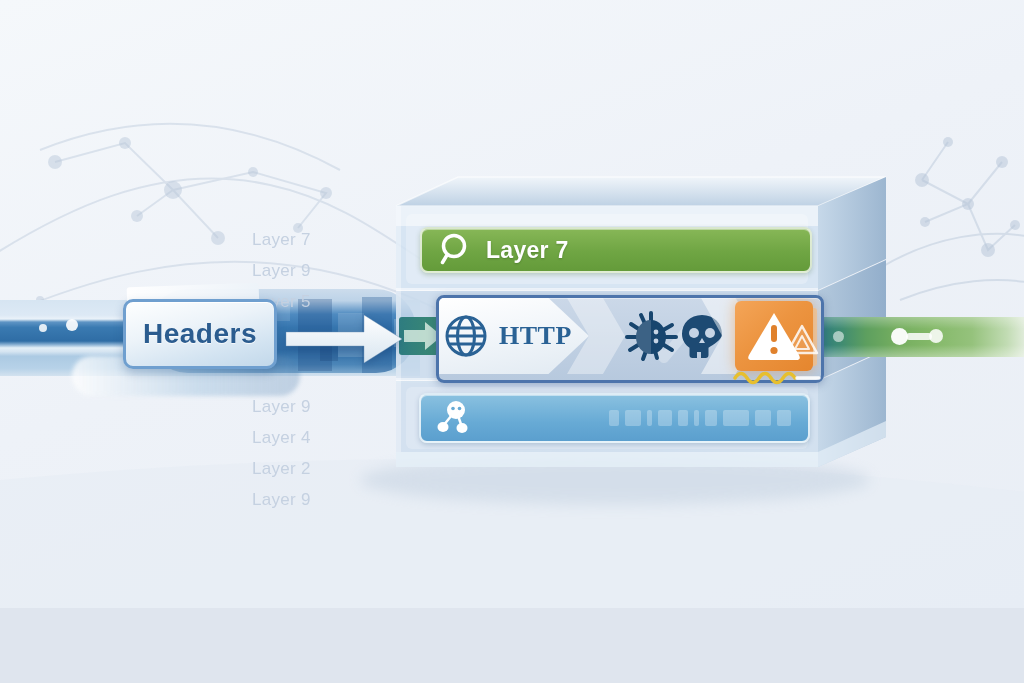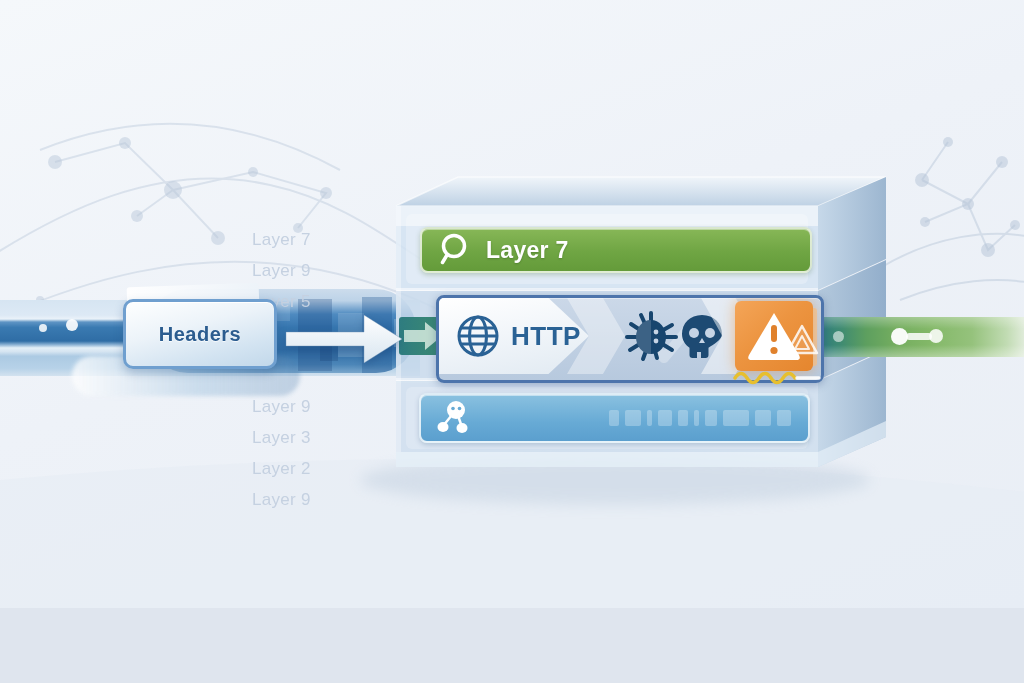--- a/index.html
+++ b/index.html
@@ -49,21 +49,21 @@
     left:127px;top:285px;width:132px;height:24px;z-index:6;border-radius:3px;
     background:linear-gradient(90deg,#ffffff,#edf3f9);transform:rotate(-2deg);opacity:.95;
   }
   .headers-box{
     left:123px;top:299px;width:154px;height:70px;z-index:7;
     border:3px solid #6f9fcf;border-radius:10px;box-sizing:border-box;
     background:linear-gradient(165deg,#feffff 0%,#ecf3f9 40%,#d2e3f1 75%,#c2d8ea 100%);
     box-shadow:0 4px 10px rgba(40,80,130,.28), inset 0 1px 0 #fff;
     display:flex;align-items:center;justify-content:center;
   }
-  .headers-label{color:#2b5c8f;font-size:20px;font-weight:bold;letter-spacing:.5px;
+  .headers-label{color:#2b5c8f;font-size:28px;font-weight:bold;letter-spacing:.5px;
     text-shadow:0 1px 1px rgba(255,255,255,.8);}
 
   .flow-arrow{left:278px;top:305px;z-index:8;}
   .teal-connector{
     left:399px;top:317px;width:52px;height:38px;z-index:4;border-radius:3px;
     background:linear-gradient(90deg,#2e7c80,#3f8d6e);
   }
 
   
   .box-svg{left:0;top:0;z-index:3;}
@@ -91,21 +91,21 @@
   .bar-mid{
     left:436px;top:295px;width:382px;height:82px;z-index:5;border-radius:8px;
     border:3px solid #4d74ab;overflow:hidden;
     background:linear-gradient(180deg,#cbd8e8 0%,#b7c9de 100%);
     box-shadow:0 2px 8px rgba(40,70,120,.35), inset 0 1px 0 rgba(255,255,255,.4);
   }
   .http-chevron{
     position:absolute;left:0;top:0;width:150px;height:76px;
     clip-path:polygon(0 0,73% 0,100% 50%,73% 100%,0 100%);
     background:linear-gradient(170deg,#ffffff 0%,#f2f6fa 45%,#e1eaf2 100%);
-    display:flex;align-items:center;padding-left:16px;gap:10px;box-sizing:border-box;
+    display:flex;align-items:center;padding-left:4px;gap:10px;box-sizing:border-box;font-family:Liberation Serif, serif;
   }
   .http-label{color:#2a6295;font-size:26px;font-weight:bold;letter-spacing:.5px;}
   .chevron-band{
     position:absolute;top:0;height:76px;
     clip-path:polygon(0 0,62% 0,100% 50%,62% 100%,0 100%,38% 50%);
   }
   .band-1{left:128px;width:58px;background:rgba(255,255,255,.38);}
   .band-2{left:262px;width:56px;background:rgba(255,255,255,.5);}
   .ghost-check{position:absolute;left:204px;top:24px;opacity:.4;}
   .bug-icon{position:absolute;left:184px;top:7px;}
@@ -178,21 +178,21 @@
         <circle cx="948" cy="142" r="5"></circle>
       <circle cx="1015" cy="225" r="5"></circle>
     </g>
     <ellipse cx="615" cy="480" rx="255" ry="25" fill="#a9bcd2" opacity=".3" filter="url(#soft)"></ellipse>
   </svg>
 
   <span class="osi-item" style="top:230px;">Layer 7</span>
   <span class="osi-item" style="top:261px;">Layer 9</span>
   <span class="osi-item" style="top:292px;">Layer 5</span>
   <span class="osi-item" style="top:397px;">Layer 9</span>
-  <span class="osi-item" style="top:428px;">Layer 3</span>
+  <span class="osi-item" style="top:428px;">Layer 4</span>
   <span class="osi-item" style="top:459px;">Layer 2</span>
   <span class="osi-item" style="top:490px;">Layer 9</span>
 
   <div class="abs stream-left"></div>
   <span class="stream-dot dot-l1"></span>
   <span class="stream-dot dot-l2"></span>
 
   <div class="abs pipe-blob">
     <span class="mosaic" style="left:150px;top:10px;width:34px;height:72px;background:rgba(25,70,125,.28);"></span>
     <span class="mosaic" style="left:190px;top:24px;width:26px;height:44px;background:rgba(255,255,255,.14);"></span>

